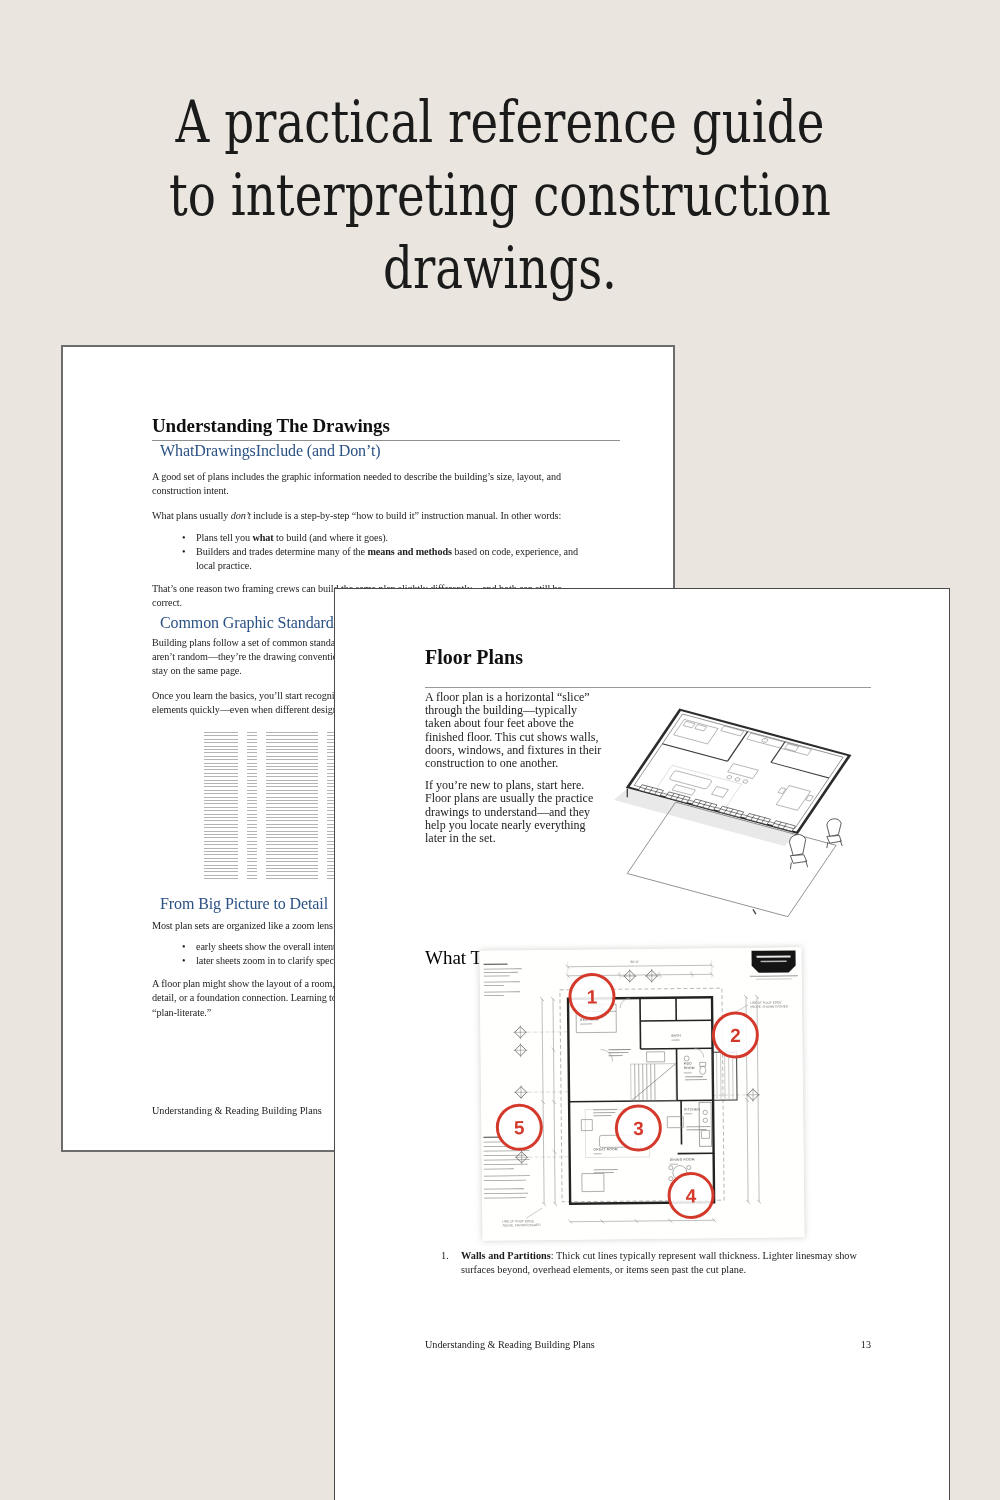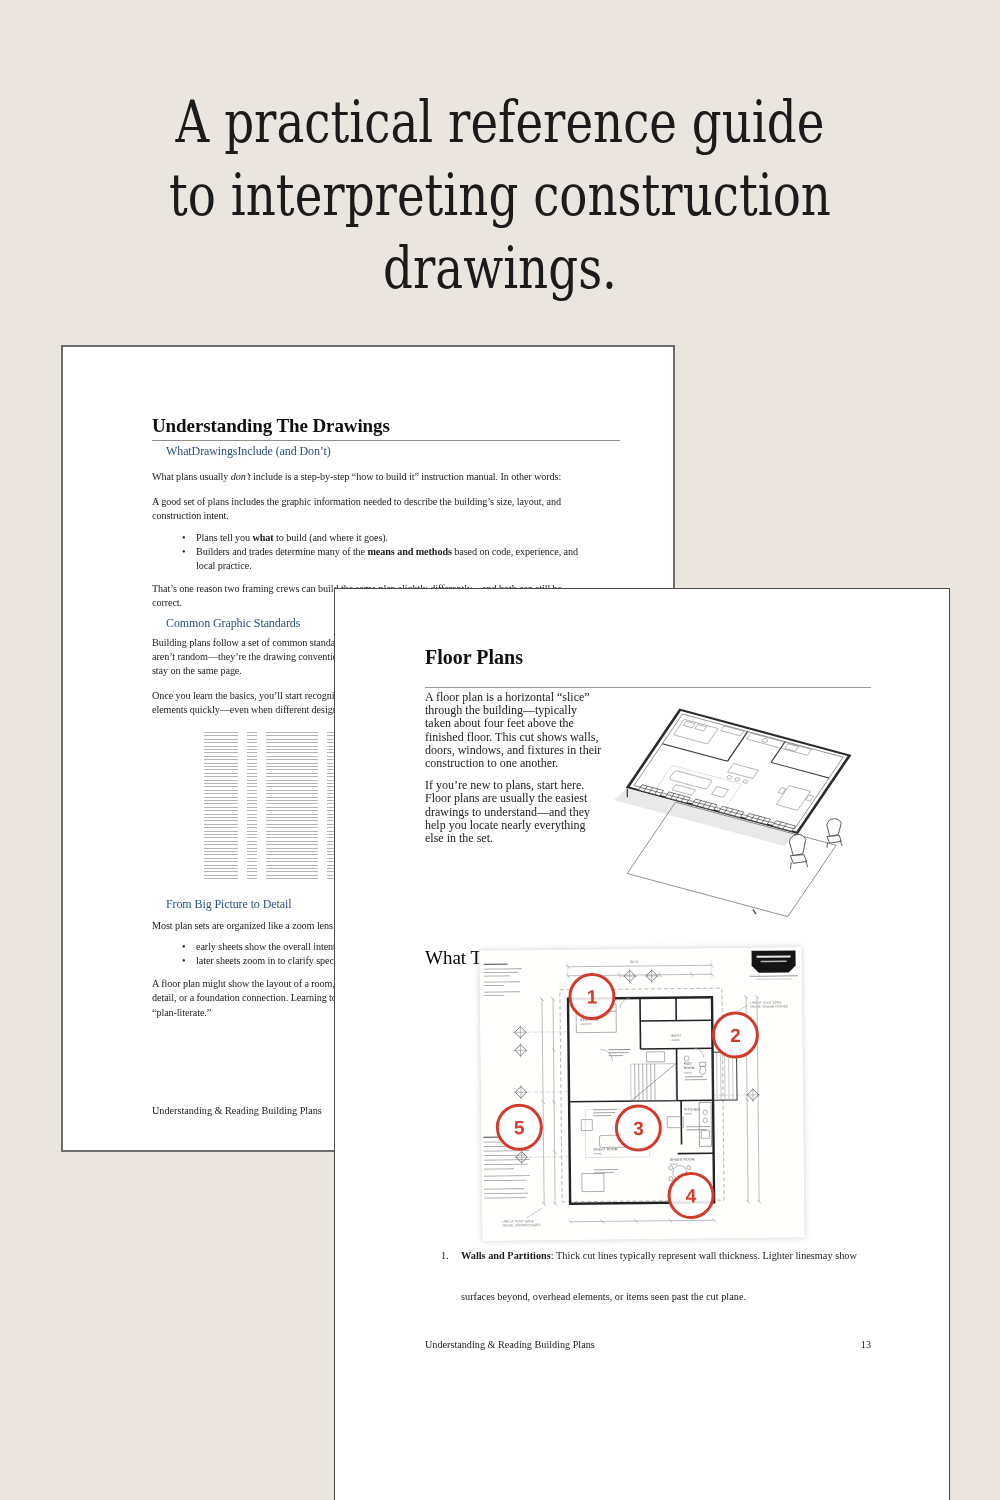--- a/index.html
+++ b/index.html
@@ -15,21 +15,21 @@
   .page{position:absolute;background:#fff;box-sizing:border-box;}
   .page-back{left:61px;top:345px;width:614px;height:807px;border:2px solid #6d6d6d;z-index:1;overflow:hidden;}
   .page-front{left:334px;top:588px;width:616px;height:1014px;border:1px solid #4a4a4a;
               border-bottom:3px solid #0c0c0c;z-index:2;overflow:hidden;}
 
   
   .bp{position:absolute;left:89px;top:68px;width:468px;font-size:10.2px;line-height:14.2px;
       letter-spacing:-0.1px;color:#1d1d1d;}
   .h1{font-size:19px;line-height:22px;font-weight:bold;color:#101010;margin:0;font-family:Liberation Serif, serif;}
   .rule{border:0;border-top:1.5px solid #8f8f8f;margin:3px 0 2px;}
-  .sub{color:#2a5183;font-size:12px;line-height:16px;margin:1px 14px 0;}
+  .sub{color:#2a5183;font-size:16px;line-height:16px;margin:1px 8px 0;}
   .para{margin:11px 0 0;}
   .ln{white-space:nowrap;}
   .b{font-weight:bold;} .i{font-style:italic;}
   .bullets{margin:7px 0 0 30px;}
   .bull{display:flex;white-space:nowrap;}
   .bull .mk{width:14px;flex:none;}
   .abbr{display:flex;gap:9px;margin:14px 0 0 52px;height:148px;}
   .abbr .acol{height:100%;background:repeating-linear-gradient(to bottom,
         #b3b3b3 0 1px,transparent 1px 3.4px);}
   .bp-footer{position:absolute;left:89px;top:758px;font-size:10.2px;color:#222;}
@@ -39,21 +39,21 @@
   .fp-rule{position:absolute;left:90px;top:90px;width:446px;border:0;border-top:1.5px solid #999;}
   .fcol{position:absolute;left:90px;top:102px;width:196px;font-size:12px;line-height:13.2px;}
   .fcol .para{margin:0 0 9px;}
   .iso{position:absolute;left:266px;top:94px;}
   .fp-sub{position:absolute;left:90px;top:330px;color:#000000;font-size:19px;margin-top:28px;}
   .planwrap{position:absolute;left:146px;top:360px;width:322px;height:290px;background:#fff;
             box-shadow:0 0 6px rgba(120,115,105,.35);transform:rotate(-0.6deg);}
   .caption{position:absolute;left:106px;top:660px;width:440px;font-size:10.3px;line-height:14px;}
   .caption .crow{display:flex;}
   .caption .cnum{width:20px;flex:none;}
-  .cap2{margin-left:20px;margin-top:27px;}
+  .cap2{margin-left:20px;}
   .fp-bottom{position:absolute;left:90px;top:750px;width:446px;display:flex;
              justify-content:space-between;font-size:10.2px;color:#222;}
 
   svg text{font-family:"Liberation Sans",sans-serif;}
 </style>
 </head>
 <body>
 
 <div class="canvas">
 
@@ -63,26 +63,26 @@
     <div>drawings.</div>
   </div>
 
   <div class="page page-back">
     <div class="bp">
       <div class="h1">Understanding The Drawings</div>
       <hr class="rule">
       <div class="sub">WhatDrawingsInclude (and Don’t)</div>
 
       <div class="para">
-        <div class="ln"><span>What plans usually </span><span class="i">don’t</span><span> include is a step-by-step “how to build it” instruction manual. In other words:</span></div>
-      </div>
-
-      <div class="para">
         <div class="ln">A good set of plans includes the graphic information needed to describe the building’s size, layout, and</div>
         <div class="ln">construction intent.</div>
+      </div>
+
+      <div class="para">
+        <div class="ln"><span>What plans usually </span><span class="i">don’t</span><span> include is a step-by-step “how to build it” instruction manual. In other words:</span></div>
       </div>
 
       <div class="bullets">
         <div class="bull">
           <span class="mk">•</span>
           <span><span>Plans tell you </span><span class="b">what</span><span> to build (and where it goes).</span></span>
         </div>
         <div class="bull">
           <span class="mk">•</span>
           <span><span>Builders and trades determine many of the </span><span class="b">means and methods</span><span> based on code, experience, and</span></span>
@@ -156,24 +156,24 @@
       <div class="para">
         <div class="ln">A floor plan is a horizontal “slice”</div>
         <div class="ln">through the building—typically</div>
         <div class="ln">taken about four feet above the</div>
         <div class="ln">finished floor. This cut shows walls,</div>
         <div class="ln">doors, windows, and fixtures in their</div>
         <div class="ln">construction to one another.</div>
       </div>
       <div class="para">
         <div class="ln">If you’re new to plans, start here.</div>
-        <div class="ln">Floor plans are usually the easiest</div>
+        <div class="ln">Floor plans are usually the practice</div>
         <div class="ln">drawings to understand—and they</div>
         <div class="ln">help you locate nearly everything</div>
-        <div class="ln">else in the set.</div>
+        <div class="ln">later in the set.</div>
       </div>
     </div>
 
     <div class="iso">
       <svg width="350" height="235" viewBox="0 0 350 245">
 
         <polygon points="20,110 196,157 184,170 6,122" fill="#e4e4e4" opacity="0.8"></polygon>
 
         <g transform="matrix(0.93,0.25,-0.42,0.62,75,28)" fill="none" stroke="#333" stroke-width="1">
           <rect x="0" y="0" width="190" height="130" fill="#ffffff" stroke="#2c2c2c" stroke-width="3"></rect>

